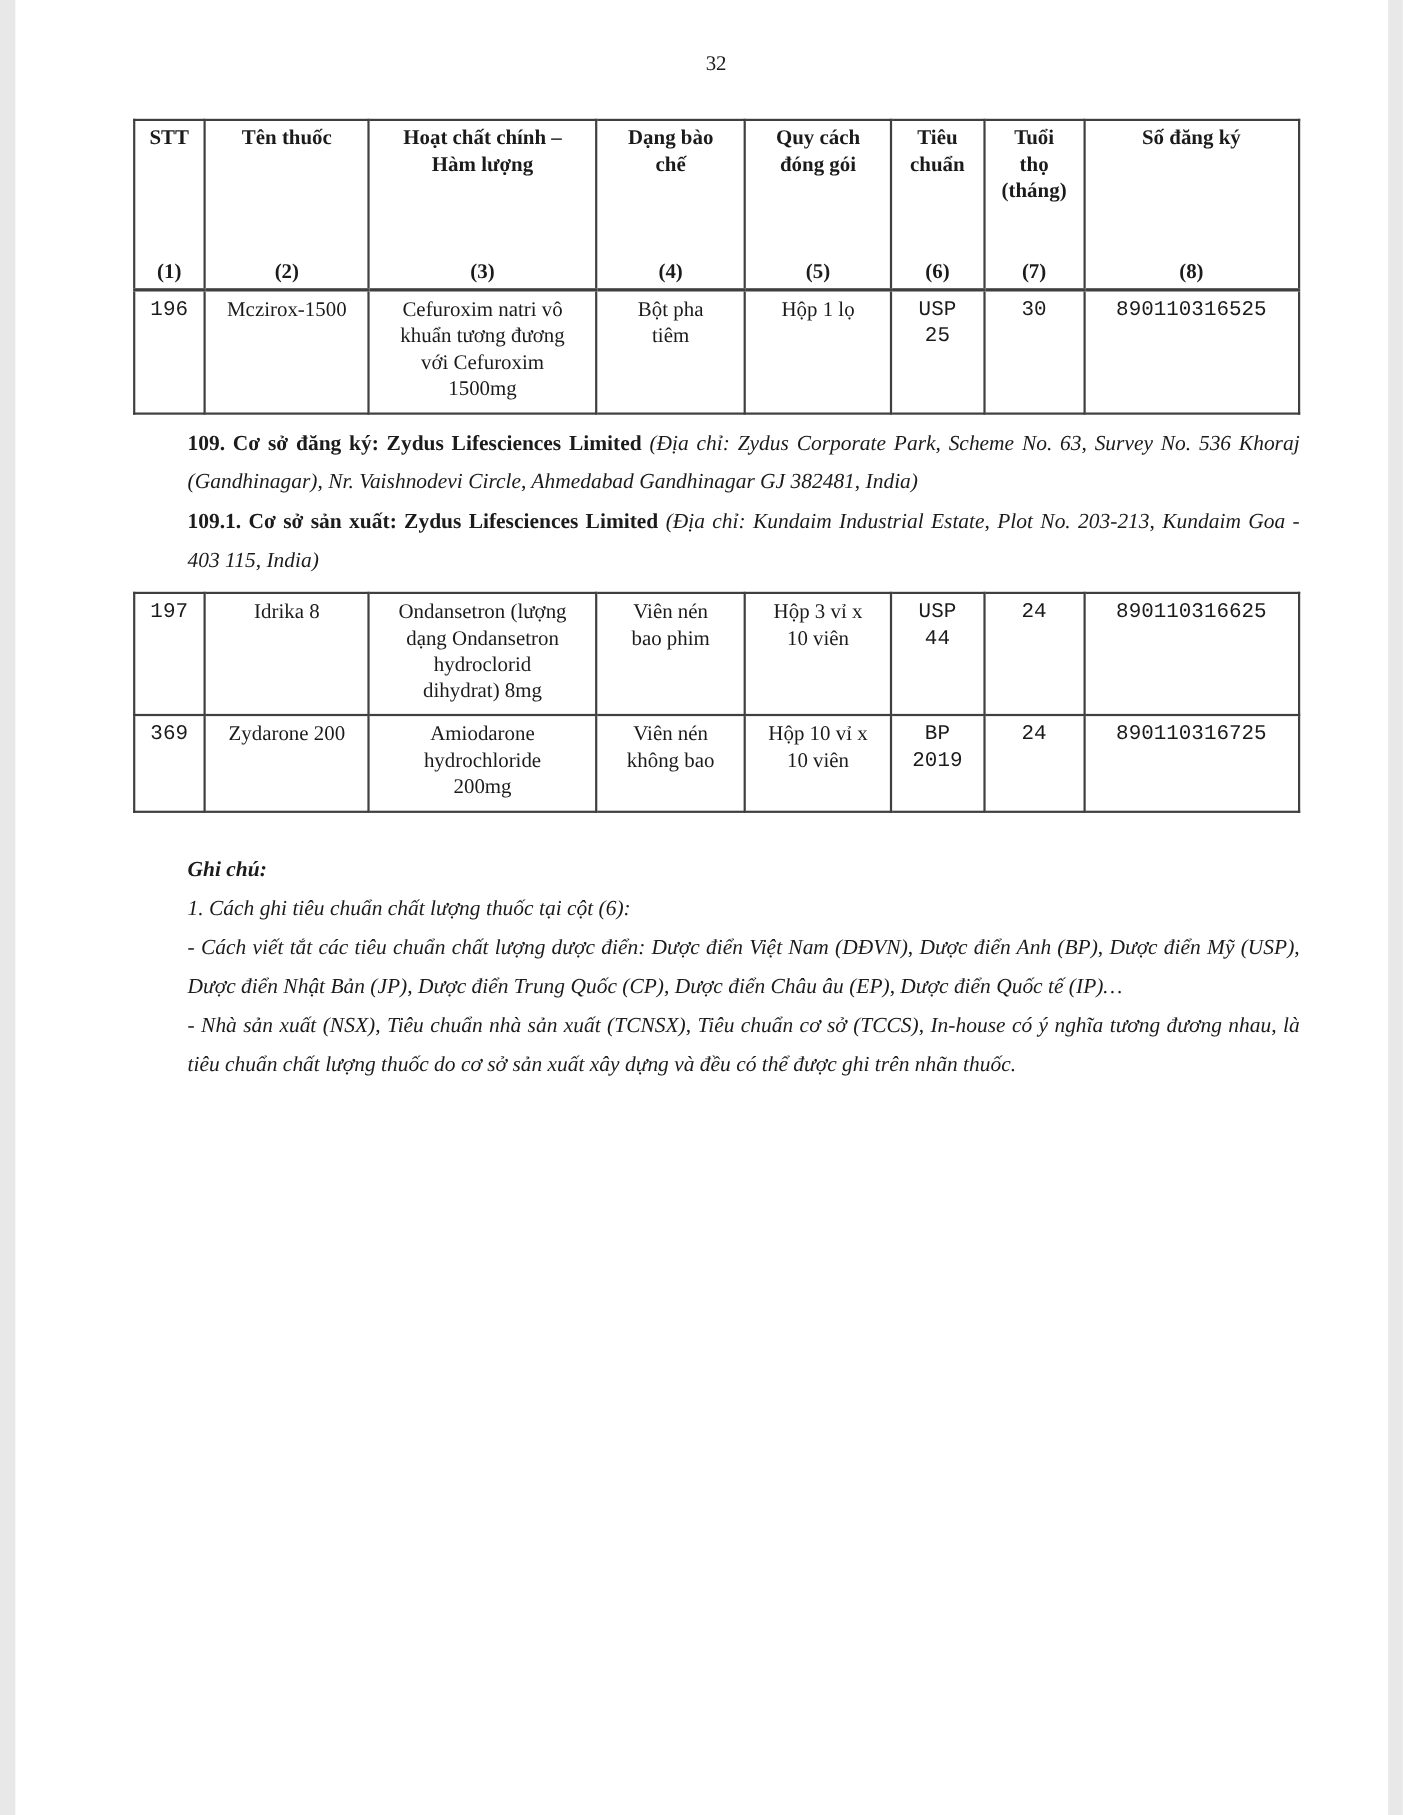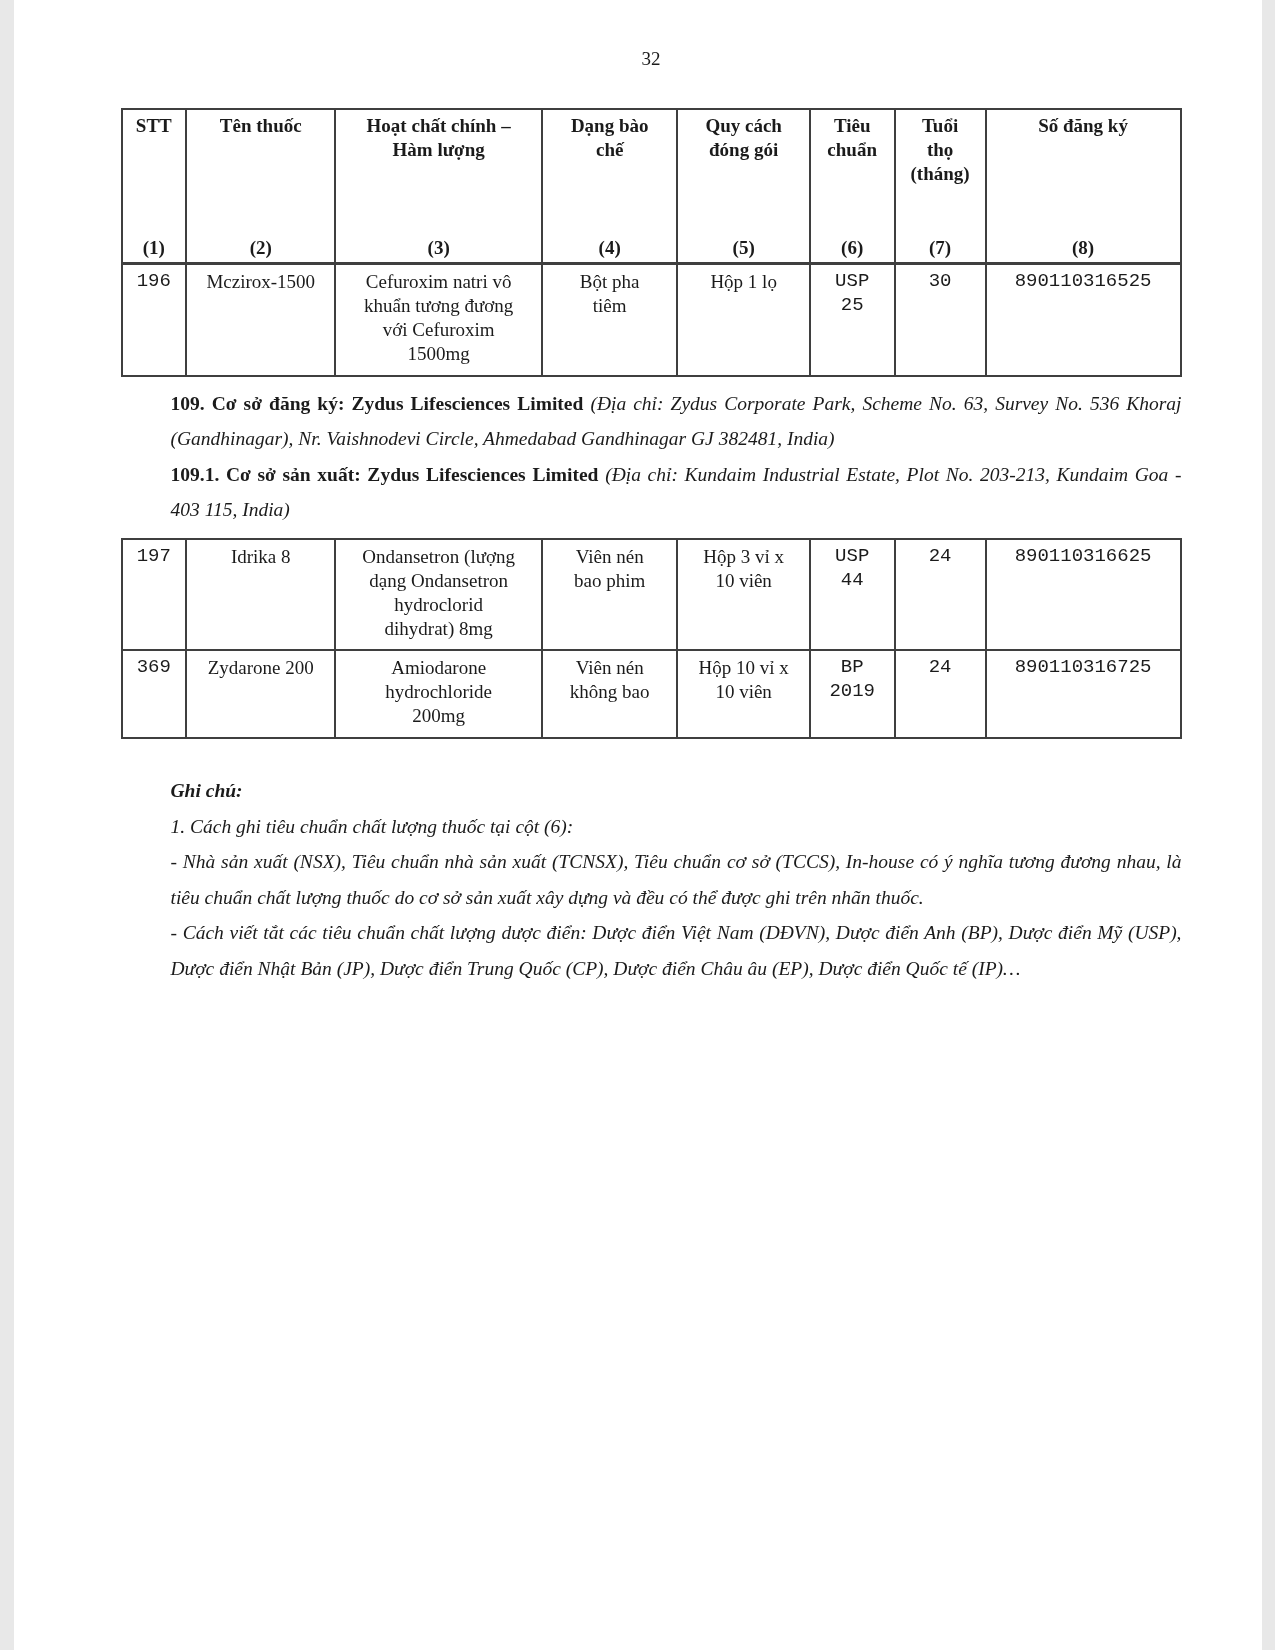--- a/index.html
+++ b/index.html
@@ -209,18 +209,18 @@
 2019</td>
           <td class="c-center">24</td>
           <td class="c-center">890110316725</td>
         </tr>
       </tbody>
     </table>
 
     <div class="body-text notes">
       <p class="para notes-title">Ghi chú:</p>
       <p class="para note-line">1. Cách ghi tiêu chuẩn chất lượng thuốc tại cột (6):</p>
+      <p class="para note-line">- Cách viết tắt các tiêu chuẩn chất lượng dược điển: Dược điển Việt Nam (DĐVN), Dược điển Anh (BP), Dược điển Mỹ (USP), Dược điển Nhật Bản (JP), Dược điển Trung Quốc (CP), Dược điển Châu âu (EP), Dược điển Quốc tế (IP)…</p>
       <p class="para note-line">- Nhà sản xuất (NSX), Tiêu chuẩn nhà sản xuất (TCNSX), Tiêu chuẩn cơ sở (TCCS), In-house có ý nghĩa tương đương nhau, là tiêu chuẩn chất lượng thuốc do cơ sở sản xuất xây dựng và đều có thể được ghi trên nhãn thuốc.</p>
-      <p class="para note-line">- Cách viết tắt các tiêu chuẩn chất lượng dược điển: Dược điển Việt Nam (DĐVN), Dược điển Anh (BP), Dược điển Mỹ (USP), Dược điển Nhật Bản (JP), Dược điển Trung Quốc (CP), Dược điển Châu âu (EP), Dược điển Quốc tế (IP)…</p>
     </div>
 
   </div>
 </div>
 
 </body></html>

